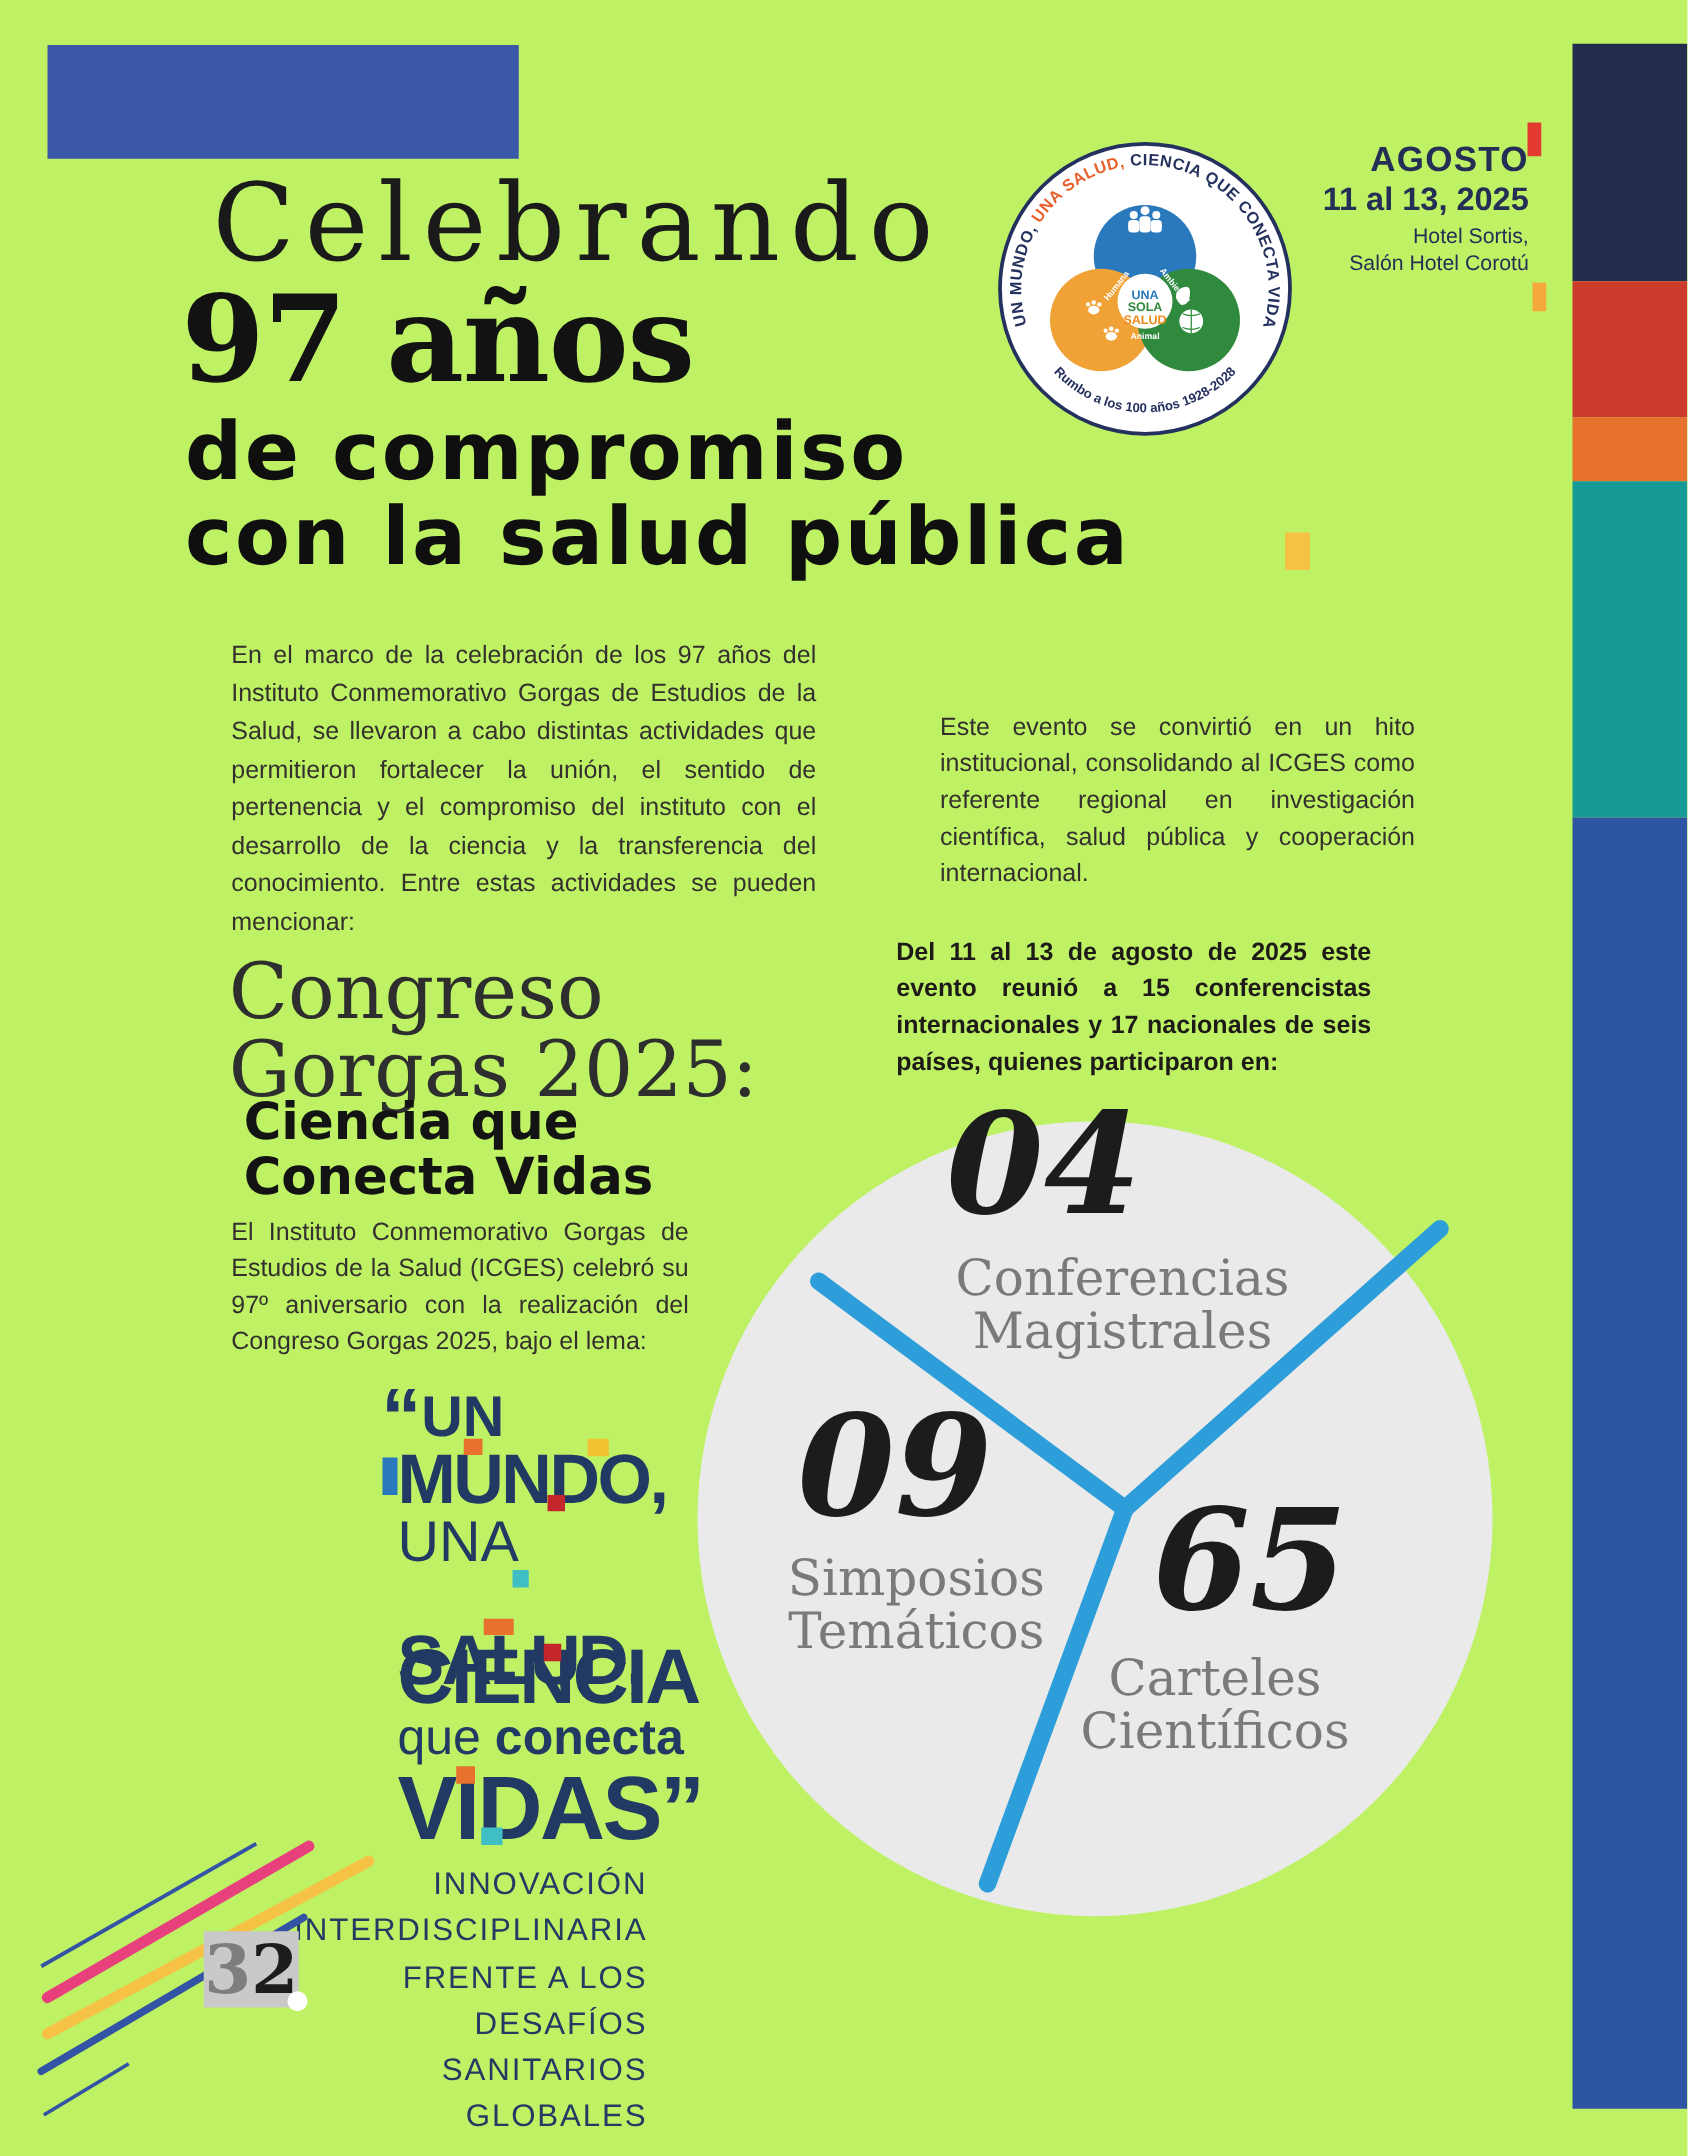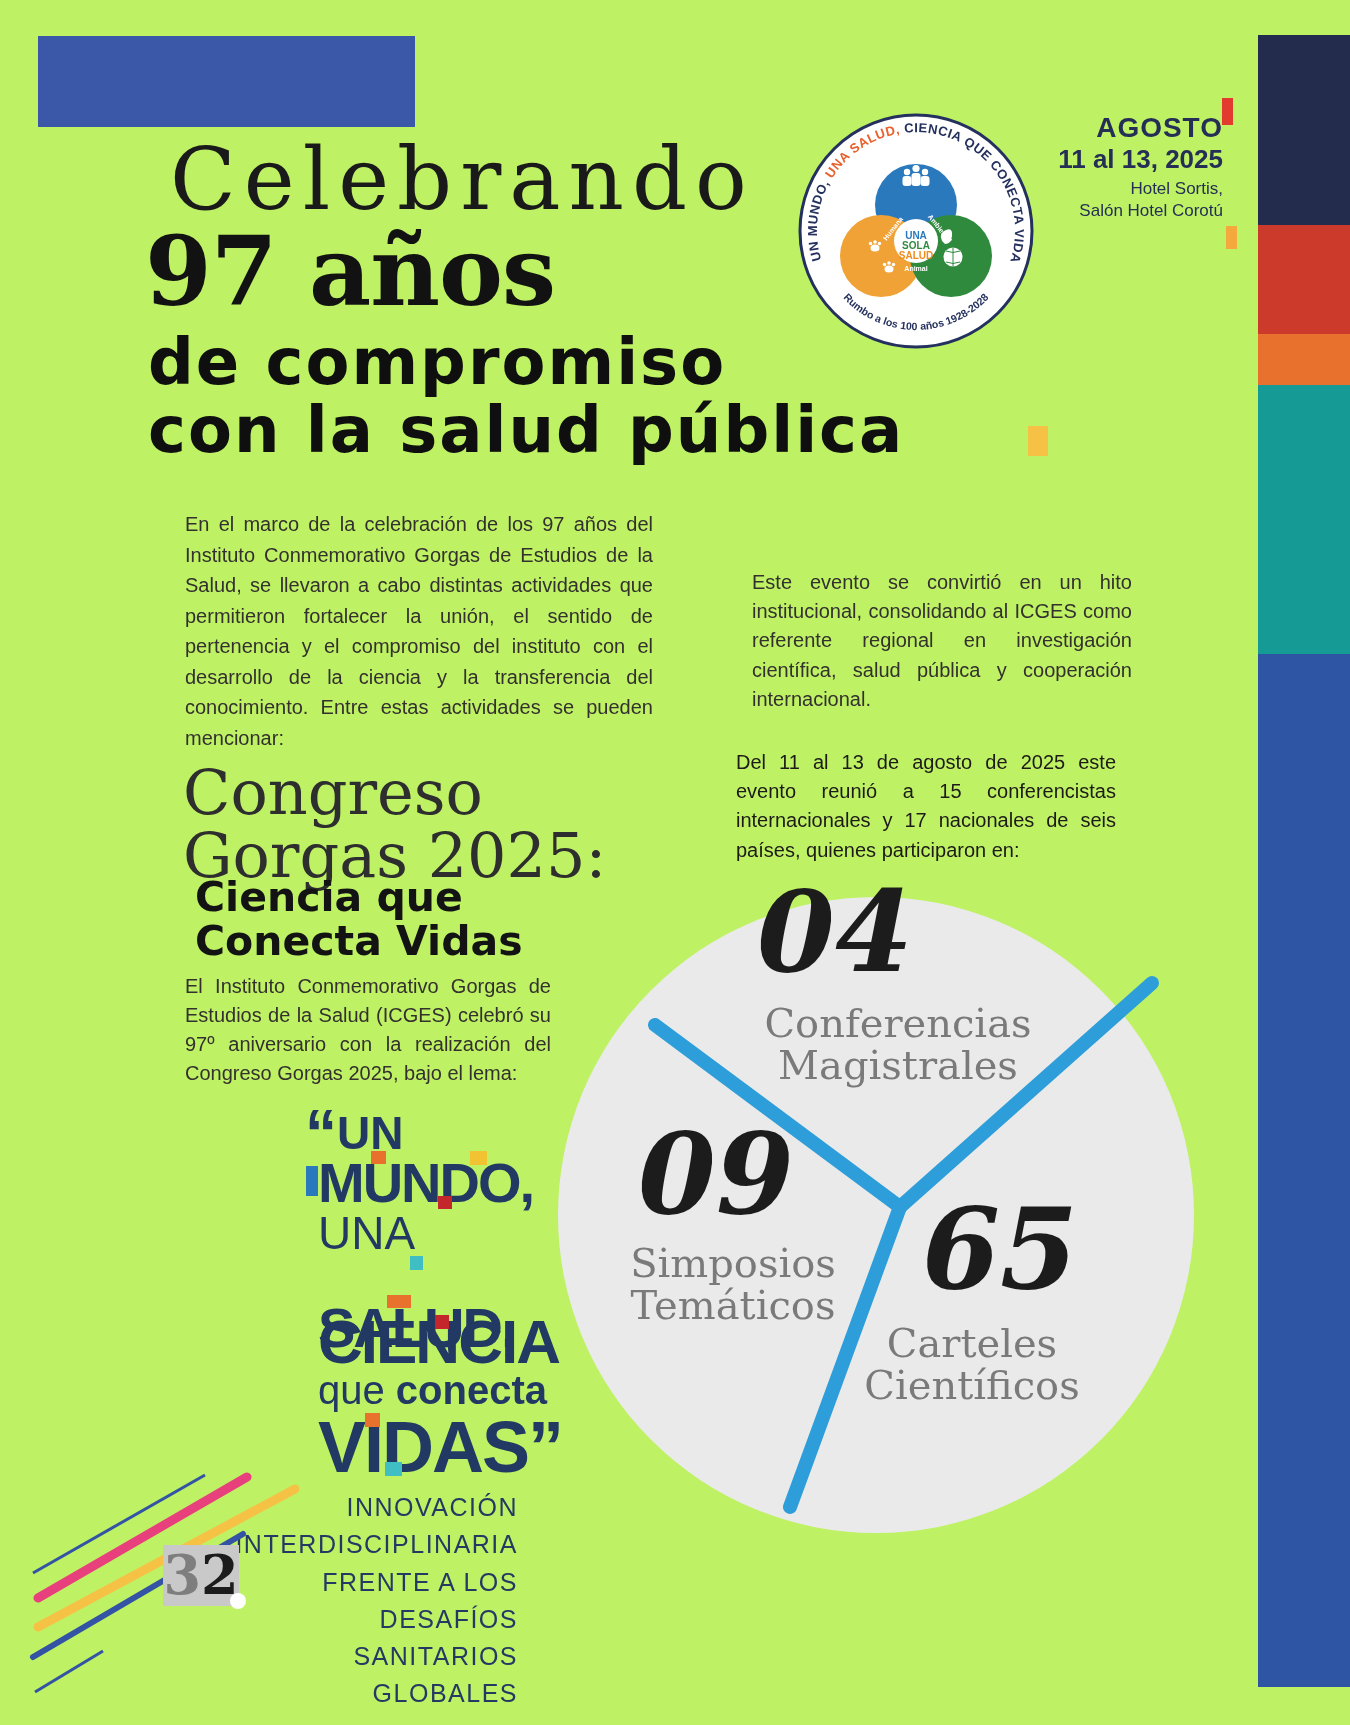--- a/index.html
+++ b/index.html
@@ -32,21 +32,21 @@
   .sb-blue{height:1033px;background:#2e55a3;}
   
   .para{font-size:20px;line-height:30.5px;text-align:justify;color:#33302e;}
   .intro-para{left:185px;top:509px;width:468px;}
   .congress-serif{left:183px;top:761px;font-family:"DejaVu Serif",serif;font-weight:400;
           font-size:62px;line-height:63px;color:#2e2e2e;}
   .congress-bold{left:195px;top:875px;font-family:"DejaVu Sans",sans-serif;font-weight:700;
           font-size:41px;line-height:44px;color:#131313;}
   .congress-para{left:185px;top:972px;width:366px;line-height:29px;}
   .rc-p1{left:752px;top:568px;width:380px;line-height:29.2px;}
-  .rc-p2{left:736px;top:748px;width:380px;line-height:29.2px;font-weight:400;color:#1d1a18;}
+  .rc-p2{left:717px;top:748px;width:380px;line-height:29.2px;font-weight:700;color:#1d1a18;}
   
   .lemma{color:#223a63;font-family:"Liberation Sans",sans-serif;white-space:nowrap;}
   .lem-quote{font-size:64px;font-weight:700;vertical-align:-6px;}
   .lem1{left:305px;top:1096px;font-size:46px;font-weight:700;}
   .lem2{left:318px;top:1150px;font-size:56px;font-weight:700;letter-spacing:-2px;}
   .lem3{left:318px;top:1206px;font-size:46px;font-weight:400;}
   .lem4{left:318px;top:1295px;font-size:56px;font-weight:700;letter-spacing:-2px;}
   .lem5{left:318px;top:1306px;font-size:62px;font-weight:700;letter-spacing:-2px;}
   .lem6{left:318px;top:1368px;font-size:40px;}
   .lem6 .b{font-weight:700;}

